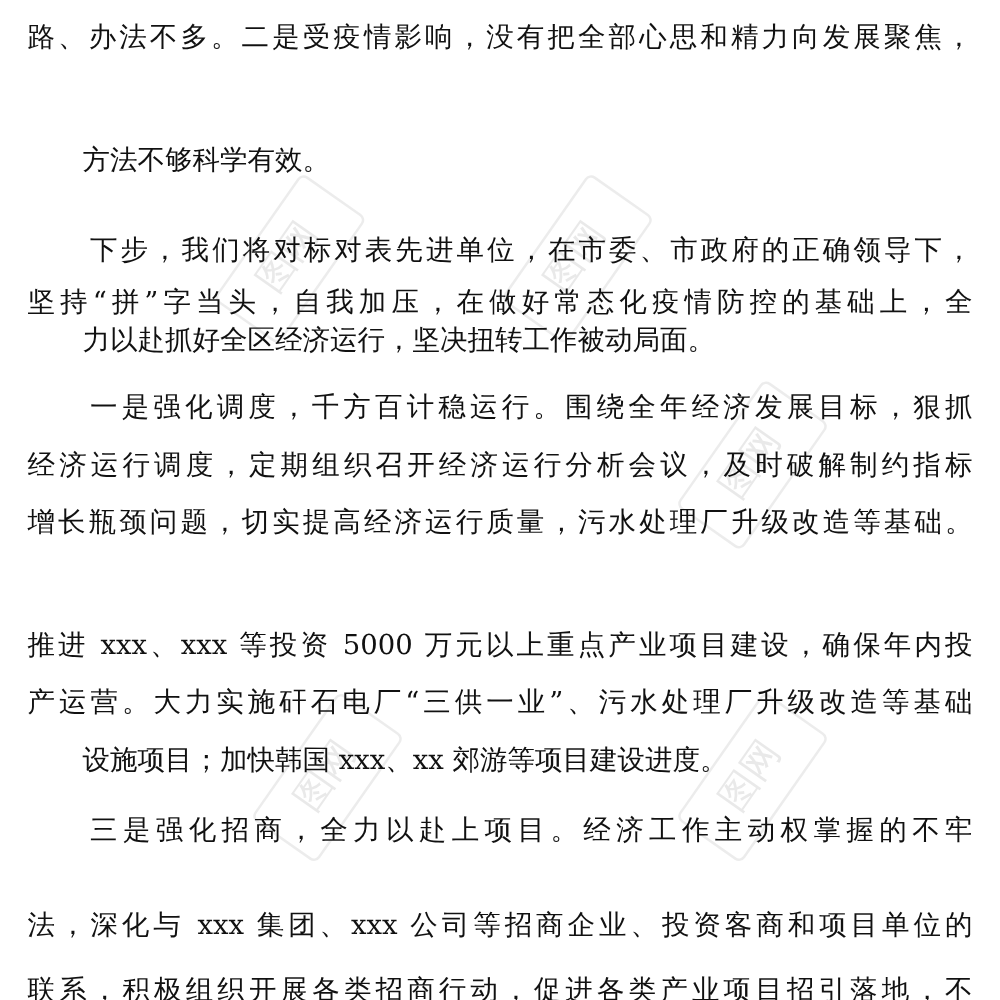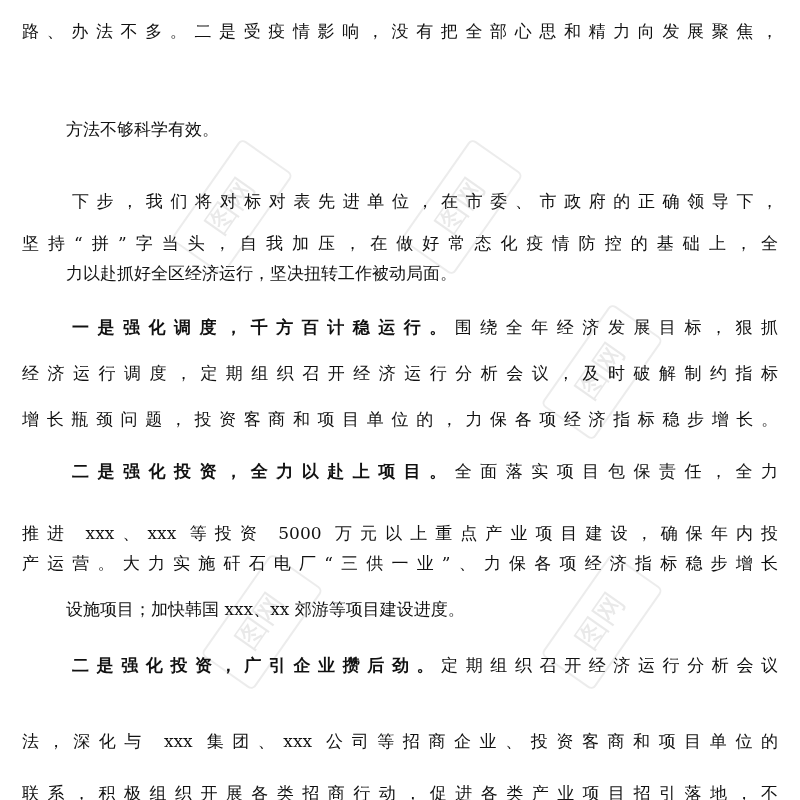--- a/index.html
+++ b/index.html
@@ -19,38 +19,38 @@
       position: absolute;
       left: 0;
       top: 0;
       width: 800px;
       height: 800px;
     }
     .line {
       position: absolute;
       left: 22px;
       width: 756px;
-      font-size: 17px;
+      font-size: 22px;
       line-height: 30px;
       height: 30px;
       white-space: nowrap;
       text-align: justify;
       text-align-last: justify;
       letter-spacing: 0px;
     }
     .line.last {
       text-align-last: left;
       margin-left: 44px;
     }
     .line.indent {
       left: 72px;
       width: 706px;
     }
     .bold {
-      font-weight: bold;
+      font-weight: normal;
       font-family: "DejaVu Sans", "Liberation Sans", sans-serif;
     }
     .watermark {
       position: absolute;
       width: 120px;
       height: 60px;
       border: 2px solid rgba(200,200,200,0.35);
       border-radius: 6px;
       transform: rotate(-55deg);
       color: rgba(200,200,200,0.4);
@@ -76,28 +76,25 @@
   <div class="line last" style="top:114px;">方法不够科学有效。</div>
 
   <div class="line indent" style="top:166px;margin-top:20px;">下步，我们将对标对表先进单位，在市委、市政府的正确领导下，</div>
   <div class="line" style="top:228px;">坚持“拼”字当头，自我加压，在做好常态化疫情防控的基础上，全</div>
   <div class="line last" style="top:258px;">力以赴抓好全区经济运行，坚决扭转工作被动局面。</div>
 
   <div class="line indent" style="top:312px;">
     <span class="bold">一是强化调度，千方百计稳运行。</span><span>围绕全年经济发展目标，狠抓</span>
   </div>
   <div class="line" style="top:358px;">经济运行调度，定期组织召开经济运行分析会议，及时破解制约指标</div>
-  <div class="line" style="top:404px;">增长瓶颈问题，投资客商和项目单位的，力保各项经济指标稳步增长。</div>
+  <div class="line" style="top:404px;">增长瓶颈问题，切实提高经济运行质量，污水处理厂升级改造等基础。</div>
 
-  <div class="line indent" style="top:456px;">
-    <span class="bold">二是强化投资，全力以赴上项目。</span><span>全面落实项目包保责任，全力</span>
-  </div>
-  <div class="line" style="top:502px;margin-top:16px;">推进 xxx、xxx 等投资 5000 万元以上重点产业项目建设，确保年内投</div>
-  <div class="line" style="top:548px;">产运营。大力实施矸石电厂“三供一业”、力保各项经济指标稳步增长</div>
+  <div class="line" style="top:502px;">推进 xxx、xxx 等投资 5000 万元以上重点产业项目建设，确保年内投</div>
+  <div class="line" style="top:548px;">产运营。大力实施矸石电厂“三供一业”、污水处理厂升级改造等基础</div>
   <div class="line last" style="top:594px;">设施项目；加快韩国 xxx、xx 郊游等项目建设进度。</div>
 
   <div class="line indent" style="top:650px;">
-    <span class="bold">二是强化投资，广引企业攒后劲。</span><span>定期组织召开经济运行分析会议</span>
+    <span class="bold">三是强化招商，全力以赴上项目。</span><span>经济工作主动权掌握的不牢</span>
   </div>
   <div class="line" style="top:726px;">法，深化与 xxx 集团、xxx 公司等招商企业、投资客商和项目单位的</div>
   <div class="line" style="top:778px;">联系，积极组织开展各类招商行动，促进各类产业项目招引落地，不</div>
 
 </div>
 
 </body></html>

